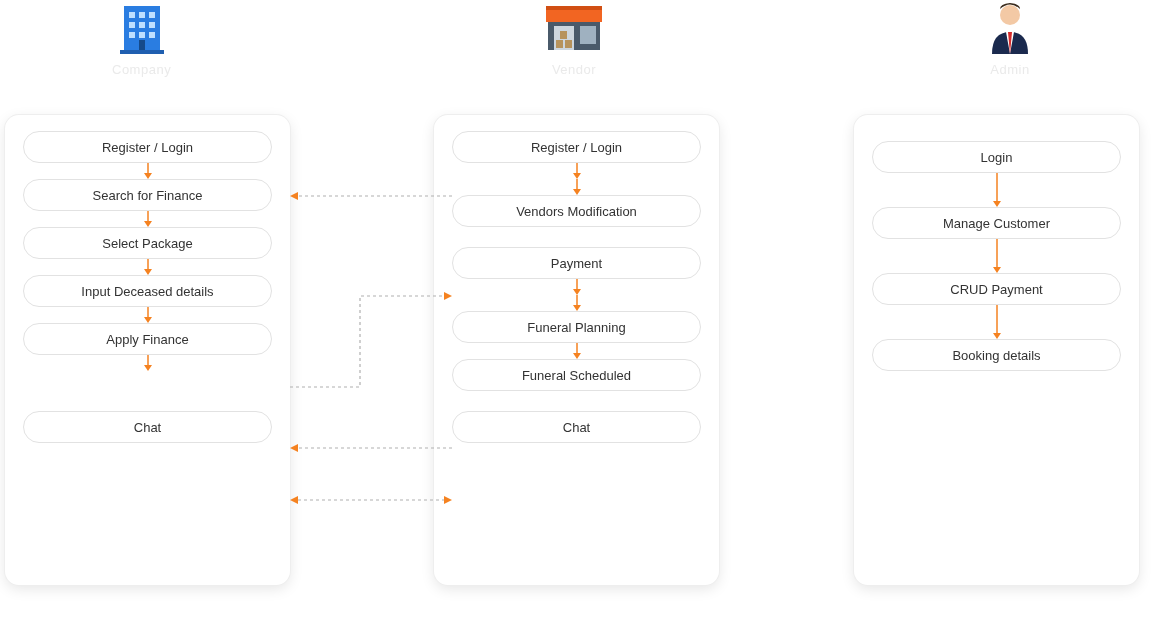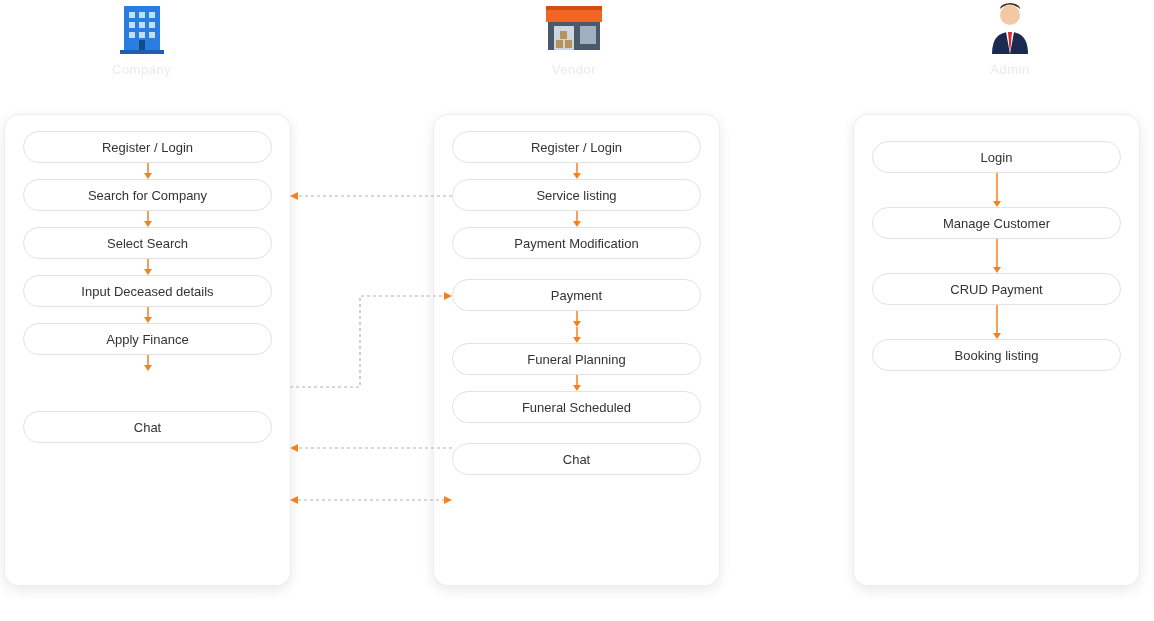--- a/index.html
+++ b/index.html
@@ -123,28 +123,28 @@
   </div>
 
   <div class="column" style="left:5px;">
     <div class="step">Register / Login</div>
     <div class="gap-arrow">
         <svg width="10" height="16">
           <line x1="5" y1="0" x2="5" y2="10" stroke="#f58220" stroke-width="1.5"></line>
           <polygon points="1,10 9,10 5,16" fill="#f58220"></polygon>
         </svg>
       </div>
-    <div class="step">Search for Company</div>
-    <div class="gap-arrow">
-        <svg width="10" height="16">
-          <line x1="5" y1="0" x2="5" y2="10" stroke="#f58220" stroke-width="1.5"></line>
-          <polygon points="1,10 9,10 5,16" fill="#f58220"></polygon>
-        </svg>
-      </div>
-    <div class="step">Select Search</div>
+    <div class="step">Search for Finance</div>
+    <div class="gap-arrow">
+        <svg width="10" height="16">
+          <line x1="5" y1="0" x2="5" y2="10" stroke="#f58220" stroke-width="1.5"></line>
+          <polygon points="1,10 9,10 5,16" fill="#f58220"></polygon>
+        </svg>
+      </div>
+    <div class="step">Select Package</div>
     <div class="gap-arrow">
         <svg width="10" height="16">
           <line x1="5" y1="0" x2="5" y2="10" stroke="#f58220" stroke-width="1.5"></line>
           <polygon points="1,10 9,10 5,16" fill="#f58220"></polygon>
         </svg>
       </div>
     <div class="step">Input Deceased details</div>
     <div class="gap-arrow">
         <svg width="10" height="16">
           <line x1="5" y1="0" x2="5" y2="10" stroke="#f58220" stroke-width="1.5"></line>
@@ -164,28 +164,27 @@
   </div>
 
   <div class="column" style="left:434px;">
     <div class="step">Register / Login</div>
     <div class="gap-arrow">
         <svg width="10" height="16">
           <line x1="5" y1="0" x2="5" y2="10" stroke="#f58220" stroke-width="1.5"></line>
           <polygon points="1,10 9,10 5,16" fill="#f58220"></polygon>
         </svg>
       </div>
-    <div class="step">Service listing</div>
-    <div class="gap-arrow">
-        <svg width="10" height="16">
-          <line x1="5" y1="0" x2="5" y2="10" stroke="#f58220" stroke-width="1.5"></line>
-          <polygon points="1,10 9,10 5,16" fill="#f58220"></polygon>
-        </svg>
-      </div>
-    <div class="step">Payment Modification</div>
+    <div class="gap-arrow">
+        <svg width="10" height="16">
+          <line x1="5" y1="0" x2="5" y2="10" stroke="#f58220" stroke-width="1.5"></line>
+          <polygon points="1,10 9,10 5,16" fill="#f58220"></polygon>
+        </svg>
+      </div>
+    <div class="step">Vendors Modification</div>
     <div class="gap-blank"></div>
     <div class="step">Payment</div>
     <div class="gap-arrow">
         <svg width="10" height="16">
           <line x1="5" y1="0" x2="5" y2="10" stroke="#f58220" stroke-width="1.5"></line>
           <polygon points="1,10 9,10 5,16" fill="#f58220"></polygon>
         </svg>
       </div>
     <div class="gap-arrow">
         <svg width="10" height="16">
@@ -221,21 +220,21 @@
           <polygon points="1,28 9,28 5,34" fill="#f58220"></polygon>
         </svg>
       </div>
     <div class="step">CRUD Payment</div>
     <div class="gap-long">
         <svg width="10" height="34">
           <line x1="5" y1="0" x2="5" y2="28" stroke="#f58220" stroke-width="1.5"></line>
           <polygon points="1,28 9,28 5,34" fill="#f58220"></polygon>
         </svg>
       </div>
-    <div class="step">Booking listing</div>
+    <div class="step">Booking details</div>
   </div>
 
   <svg class="conn" style="left:290px; top:190px;" width="162" height="12">
     <line x1="162" y1="6" x2="8" y2="6" stroke="#b0b0b0" stroke-width="1.2" stroke-dasharray="3 3"></line>
     <polygon points="8,2 8,10 0,6" fill="#f58220"></polygon>
   </svg>
 
   <svg class="conn" style="left:290px; top:290px;" width="162" height="110">
     <path d="M0 97 L70 97 L70 6 L154 6" fill="none" stroke="#b0b0b0" stroke-width="1.2" stroke-dasharray="3 3"></path>
     <polygon points="154,2 154,10 162,6" fill="#f58220"></polygon>

